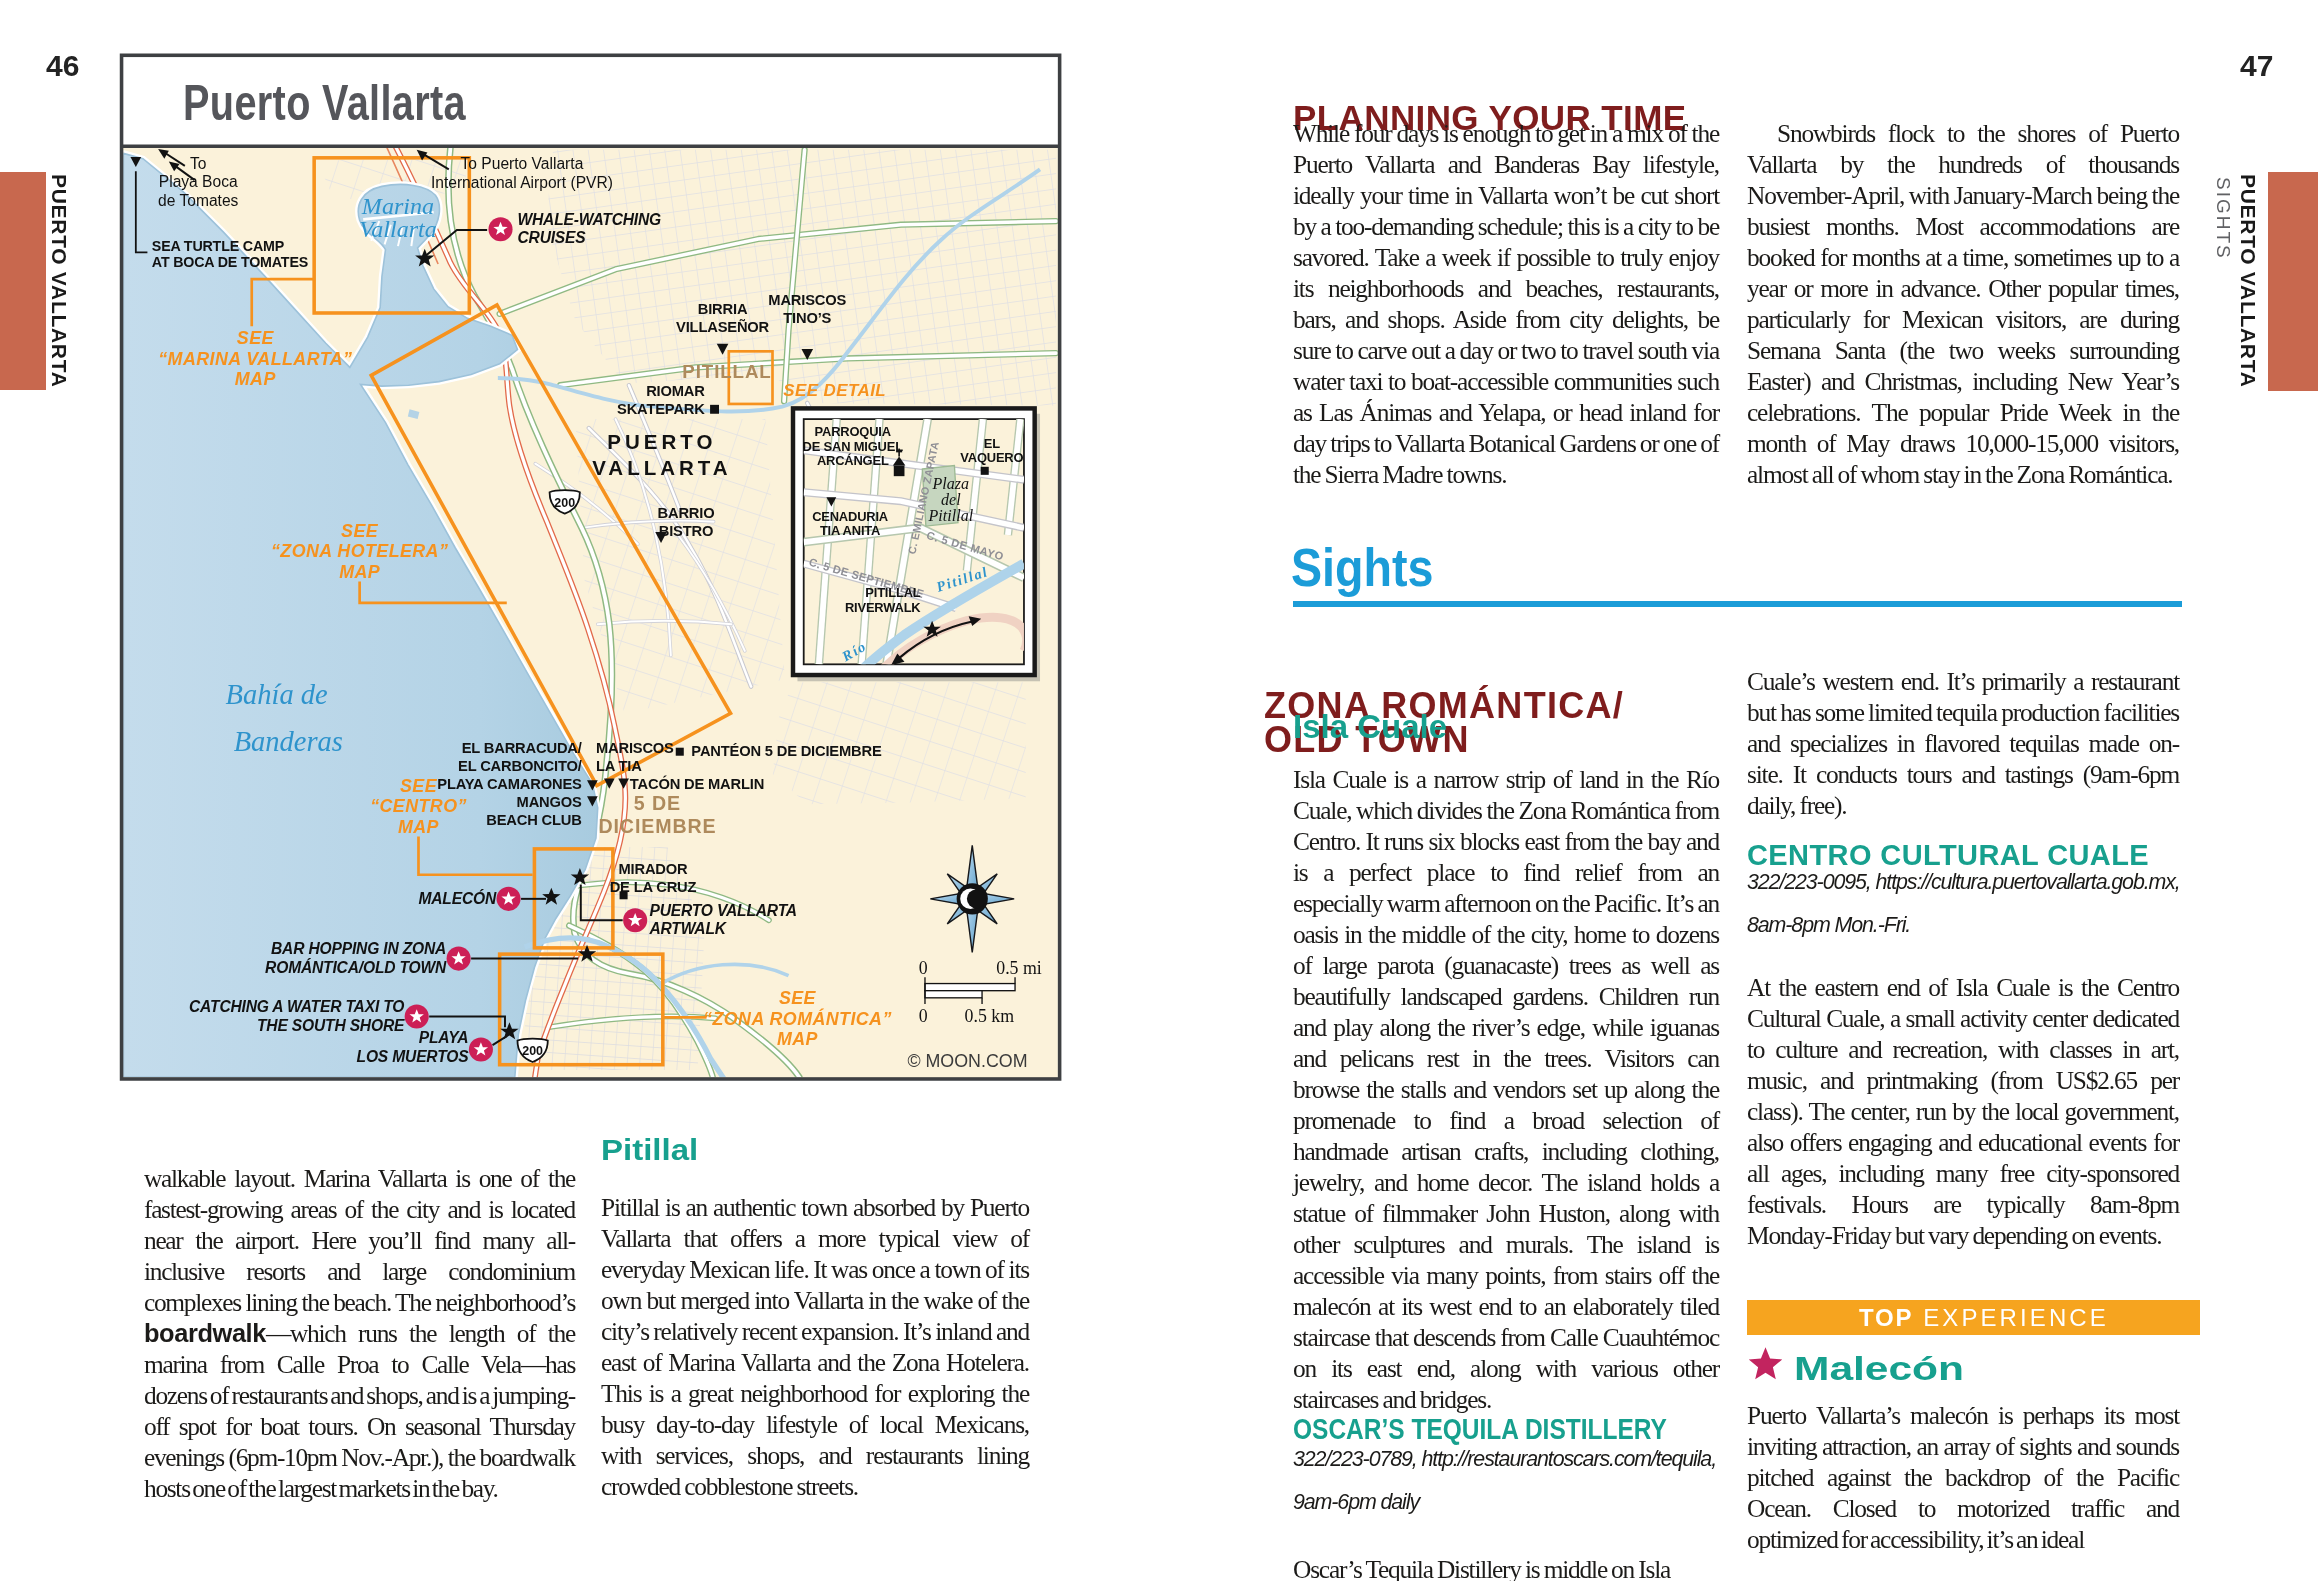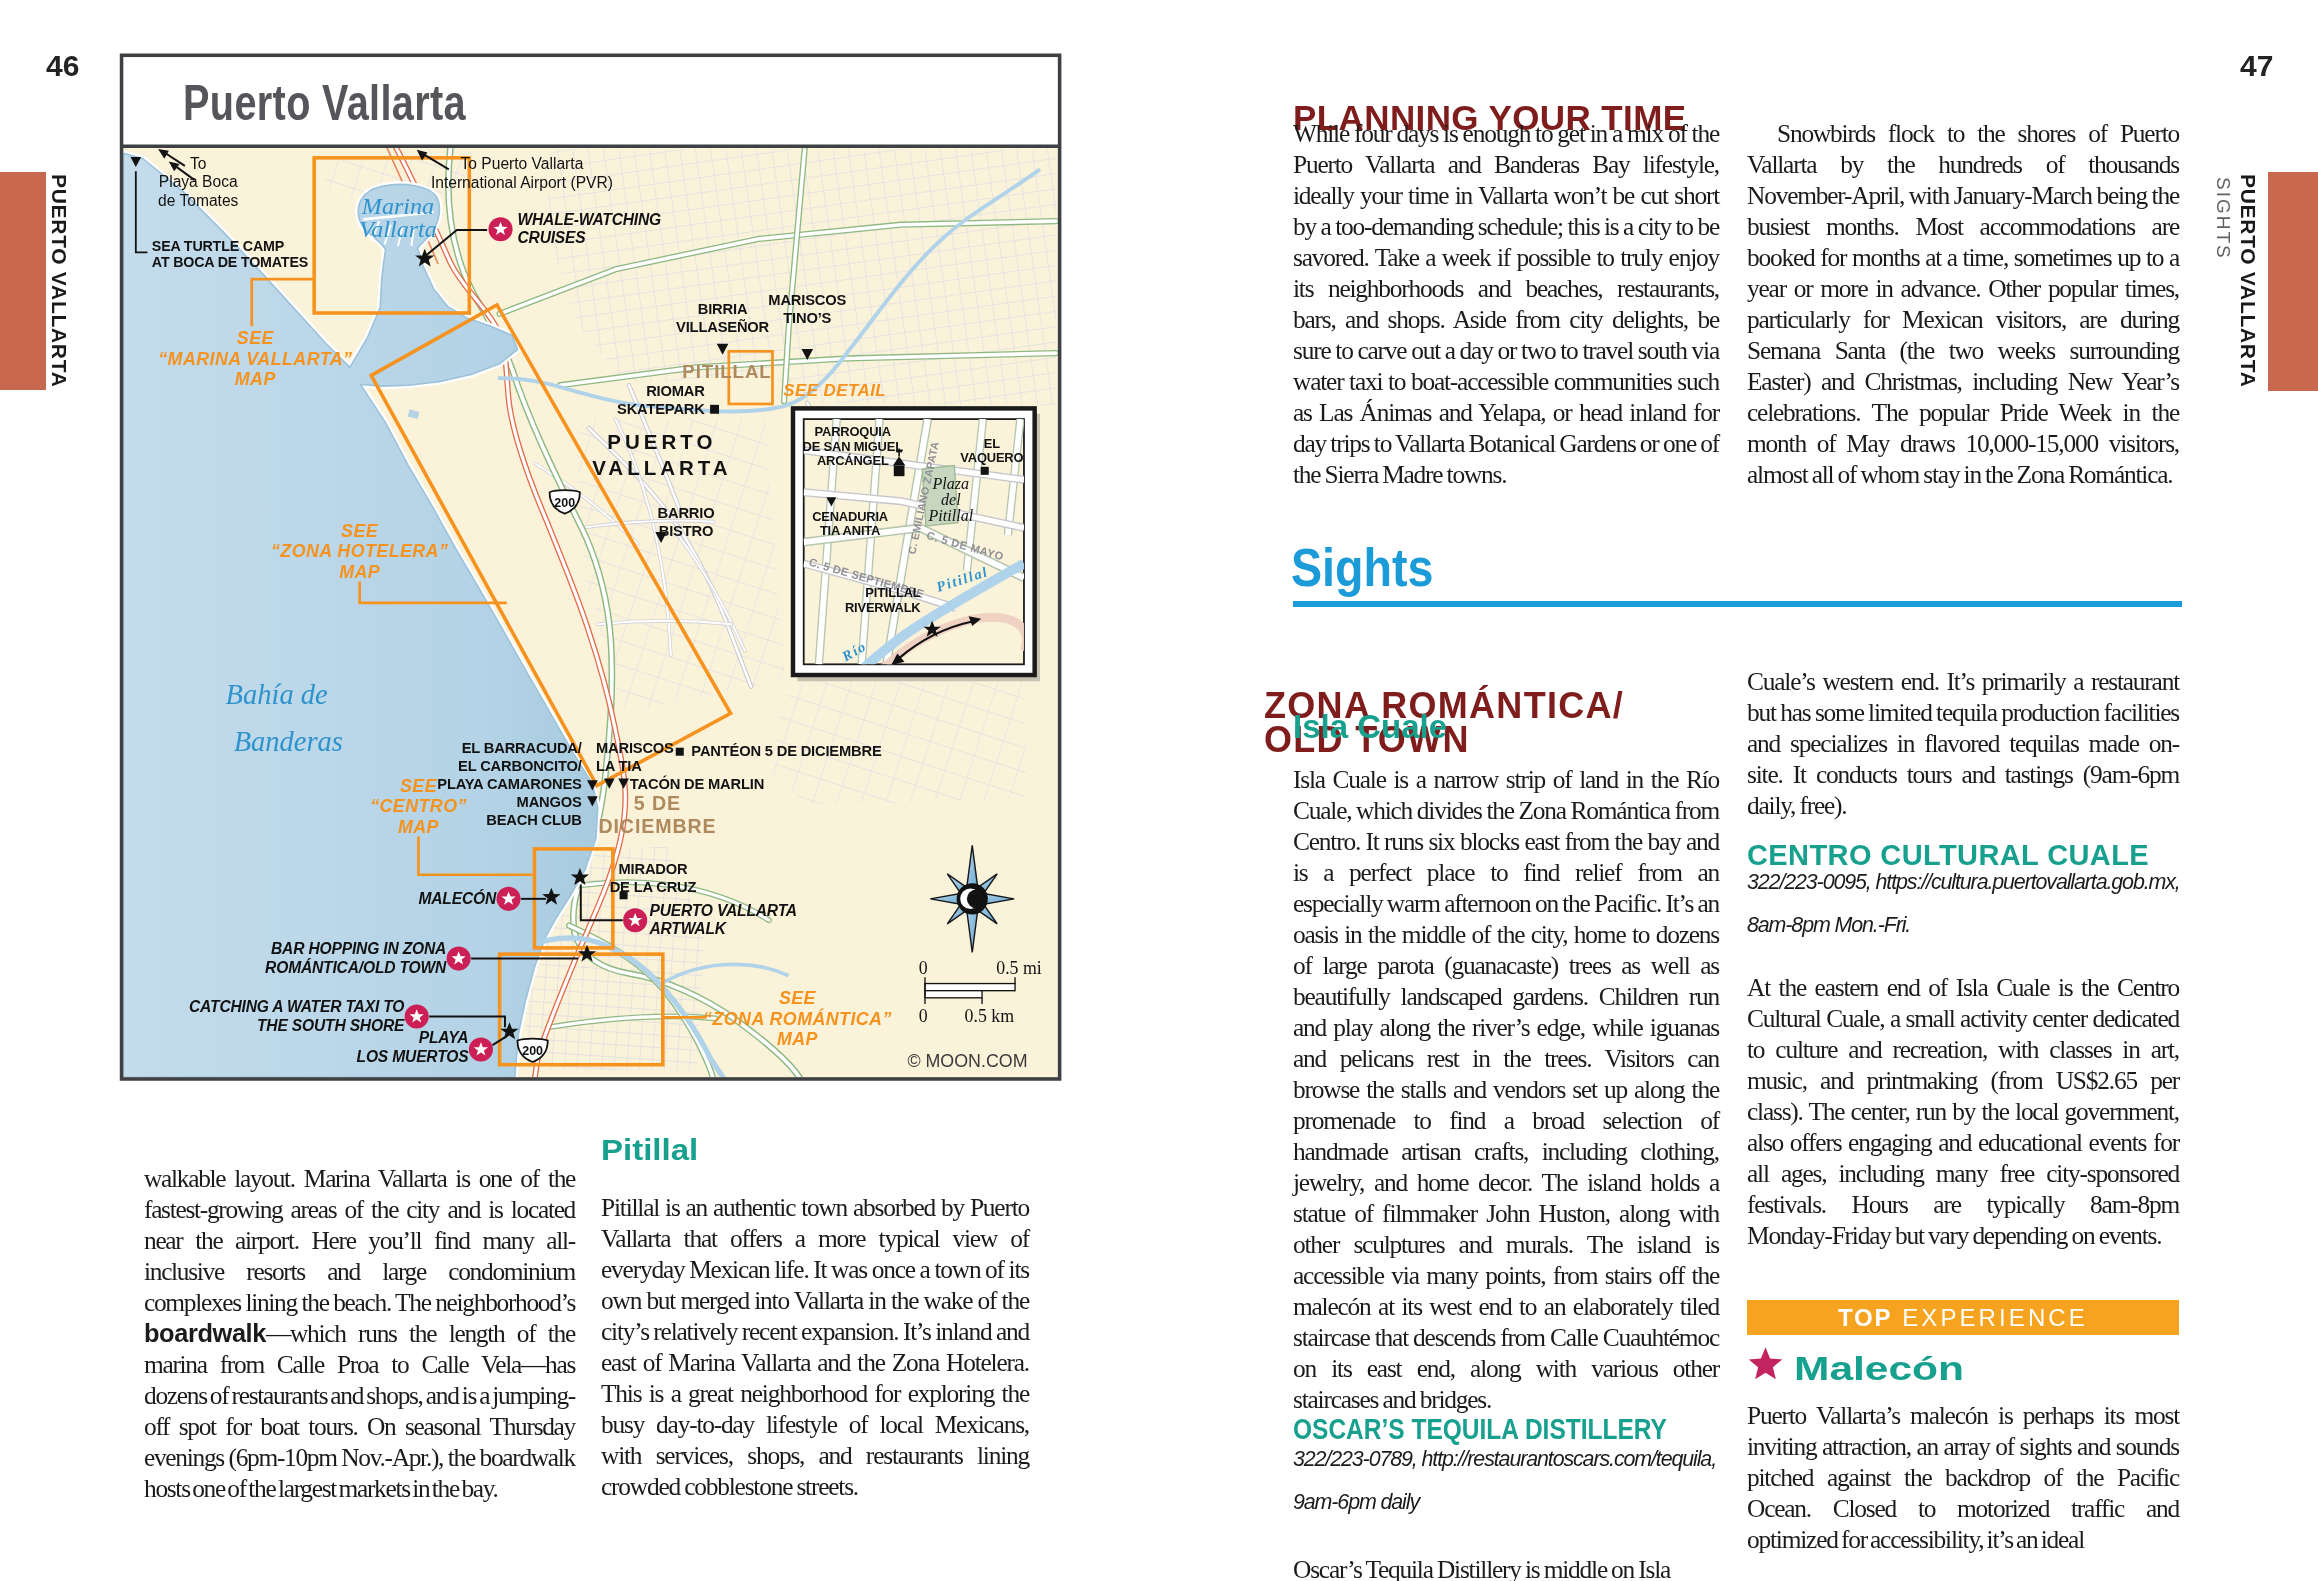--- a/index.html
+++ b/index.html
@@ -43,21 +43,21 @@
 <div class="abs ital" style="left:1293px;top:1438px;">322/223-0789, http://restaurantoscars.com/tequila,<br>9am-6pm daily</div>
 <div class="abs serif" style="left:1293px;top:1530px;width:426px;height:36px;">Oscar’s Tequila Distillery is middle on Isla</div>
 
 <div class="abs serif" style="left:1747px;top:642px;width:432px;height:159px;">Cuale’s western end. It’s primarily a restaurant but has some limited tequila production facilities and specializes in flavored tequilas made on-site. It conducts tours and tastings (9am-6pm daily, free).</div>
 
 <div class="abs teal" style="left:1747px;top:839px;font-size:29px;letter-spacing:0.4px;">CENTRO CULTURAL CUALE</div>
 <div class="abs ital" style="left:1747px;top:861px;">322/223-0095, https://cultura.puertovallarta.gob.mx,<br>8am-8pm Mon.-Fri.</div>
 <div class="abs serif" style="left:1747px;top:948px;width:432px;height:312px;">At the eastern end of Isla Cuale is the Centro Cultural Cuale, a small activity center dedicated to culture and recreation, with classes in art, music, and printmaking (from US$2.65 per class). The center, run by the local government, also offers engaging and educational events for all ages, including many free city-sponsored festivals. Hours are typically 8am-8pm Monday-Friday but vary depending on events.</div>
 
 <div class="abs hgray" style="left:1747px;top:1261px;font-size:24px;letter-spacing:6.2px;">CENTRO</div>
-<div class="abs" style="left:1747px;top:1300px;width:432px;height:35px;background:#f6a41f;color:#ffffff;text-align:center;line-height:35px;font-size:24px;"><span style="font-weight:bold;letter-spacing:1.8px;">TOP</span><span style="letter-spacing:3.1px;font-weight:normal;"> EXPERIENCE</span></div>
+<div class="abs" style="left:1747px;top:1300px;width:432px;height:35px;background:#f6a41f;color:#ffffff;text-align:center;line-height:35px;font-size:24px;padding-left:21px;"><span style="font-weight:bold;letter-spacing:1.8px;">TOP</span><span style="letter-spacing:3.1px;font-weight:normal;"> EXPERIENCE</span></div>
 
 <div class="abs" style="left:1747px;top:1345px;">
   <svg width="37" height="36" viewBox="0 0 42 40">
       <polygon points="21,2 26.2,14.9 40,15.9 29.4,24.9 32.7,38.4 21,31 9.3,38.4 12.6,24.9 2,15.9 15.8,14.9" fill="#c2245f"></polygon>
     </svg>
 </div>
 <div class="abs teal" style="left:1794px;top:1349px;font-size:34px;transform:scaleX(1.25);transform-origin:0 0;">Malecón</div>
 
 <div class="abs serif" style="left:1747px;top:1376px;width:432px;height:161px;word-spacing:-2px;">Puerto Vallarta’s malecón is perhaps its most inviting attraction, an array of sights and sounds pitched against the backdrop of the Pacific Ocean. Closed to motorized traffic and optimized for accessibility, it’s an ideal</div>
 

